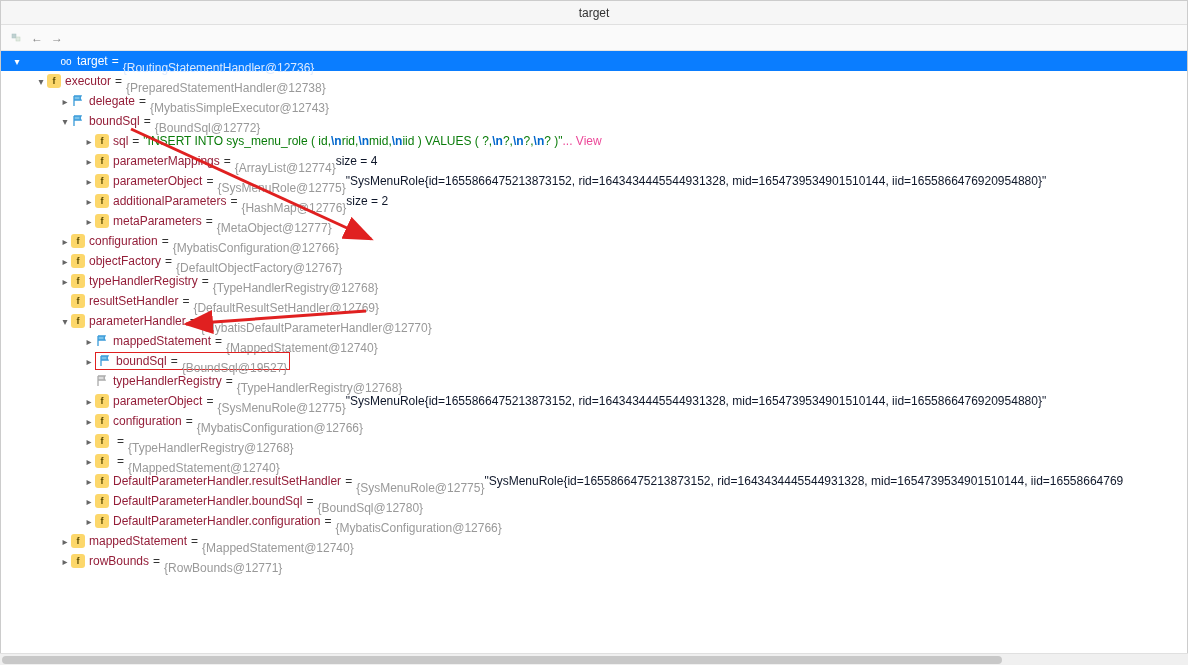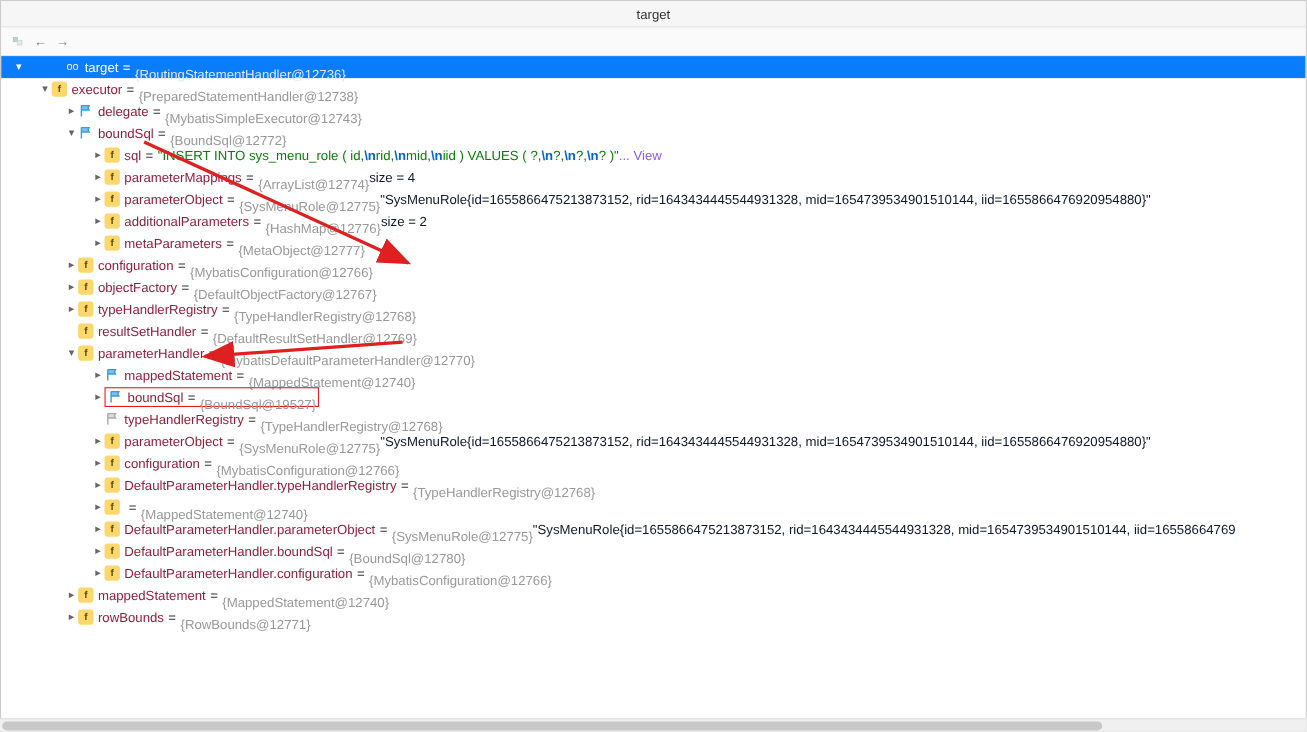--- a/index.html
+++ b/index.html
@@ -105,21 +105,21 @@
 }
 .name { color: #941e39; }
 .row-selected .name { color: #fff; }
 .eq { color: #333; padding: 0 4px; }
 .row-selected .eq { color: #fff; }
 .val-gray { color: #999; margin-top: 14px; }
 .row-selected .val-gray { color: #dceaff; }
 .val-green { color: #0a7c0a; }
 .val-black { color: #0f172a; }
 .sql-nl { color: #0066cc; font-weight: bold; }
-.view-link { color: #8b5cf6; cursor: pointer; }
+.view-link { color: #ec4899; cursor: pointer; }
 .highlighted-box {
   border: 1.5px solid #e02020;
   padding: 0 2px;
   display: inline-flex;
   align-items: center;
   height: 18px;
 }
 .arrow-svg {
   position: absolute;
   pointer-events: none;
@@ -355,36 +355,35 @@
       <span class="arrow">▸</span>
       <span class="badge badge-f">f</span>
       <span class="name">configuration</span>
       <span class="eq"> = </span>
       <span class="val-gray">{MybatisConfiguration@12766}</span>
     </div>
     <div class="row">
       <span class="indent" style="width:82px"></span>
       <span class="arrow">▸</span>
       <span class="badge badge-f">f</span>
-      <span class="name">DefaultParameterHandler.typeHandlerRegistry</span>
       <span class="eq"> = </span>
       <span class="val-gray">{TypeHandlerRegistry@12768}</span>
     </div>
     <div class="row">
       <span class="indent" style="width:82px"></span>
       <span class="arrow">▸</span>
       <span class="badge badge-f">f</span>
       <span class="eq"> = </span>
       <span class="val-gray">{MappedStatement@12740}</span>
     </div>
     <div class="row">
       <span class="indent" style="width:82px"></span>
       <span class="arrow">▸</span>
       <span class="badge badge-f">f</span>
-      <span class="name">DefaultParameterHandler.parameterObject</span>
+      <span class="name">DefaultParameterHandler.resultSetHandler</span>
       <span class="eq"> = </span>
       <span class="val-gray">{SysMenuRole@12775}</span>
       <span class="val-black"> "SysMenuRole{id=1655866475213873152, rid=1643434445544931328, mid=1654739534901510144, iid=16558664769</span>
     </div>
     <div class="row">
       <span class="indent" style="width:82px"></span>
       <span class="arrow">▸</span>
       <span class="badge badge-f">f</span>
       <span class="name">DefaultParameterHandler.boundSql</span>
       <span class="eq"> = </span>

